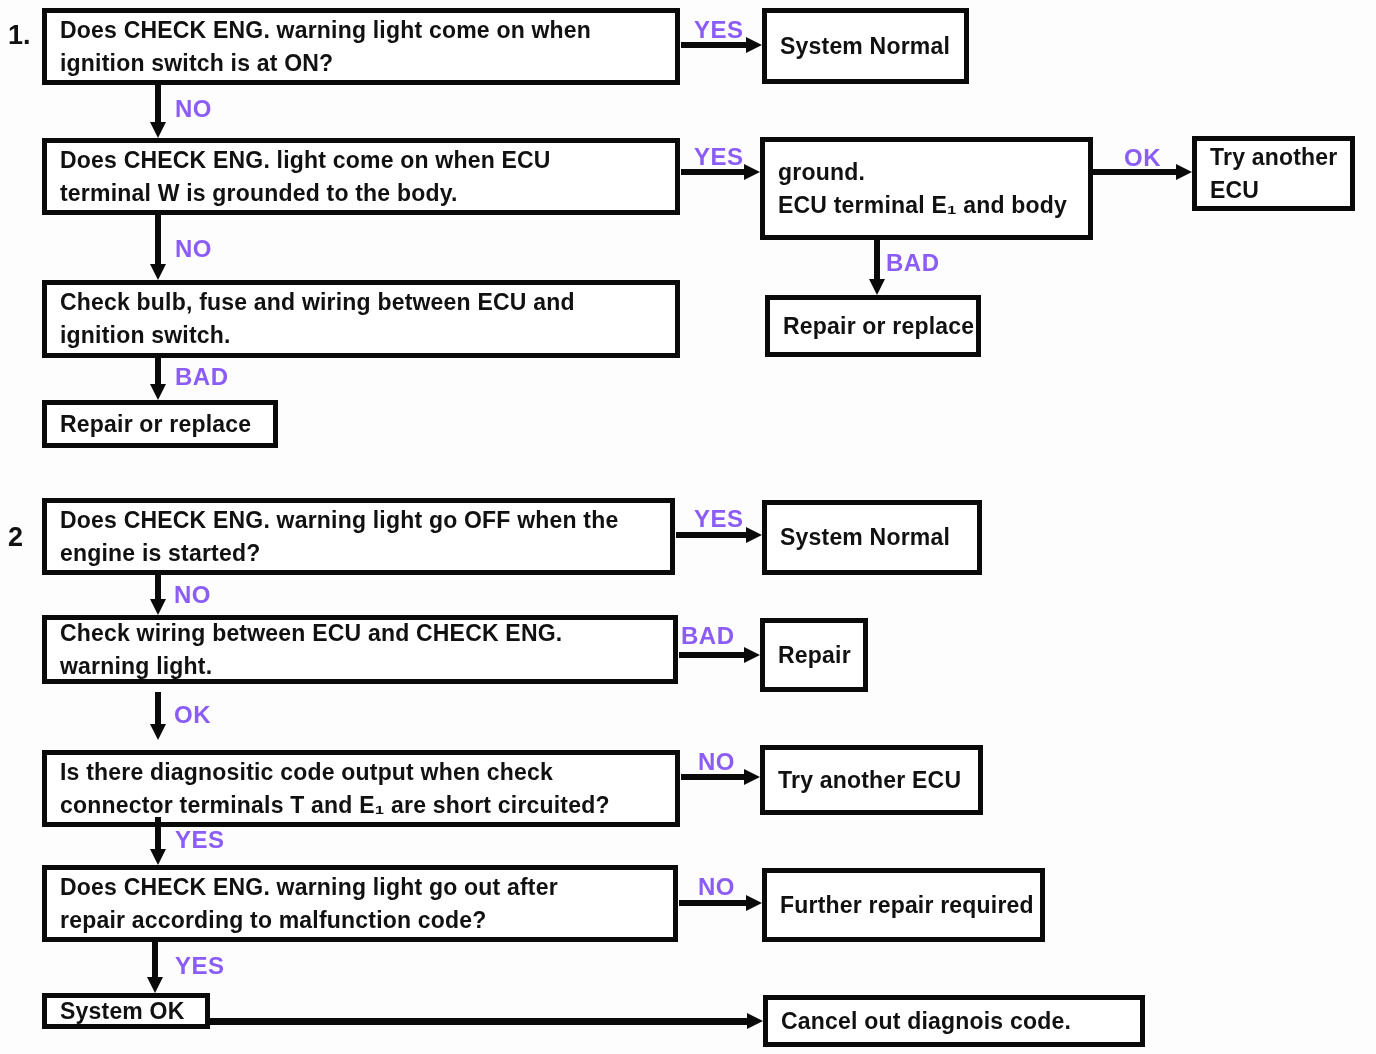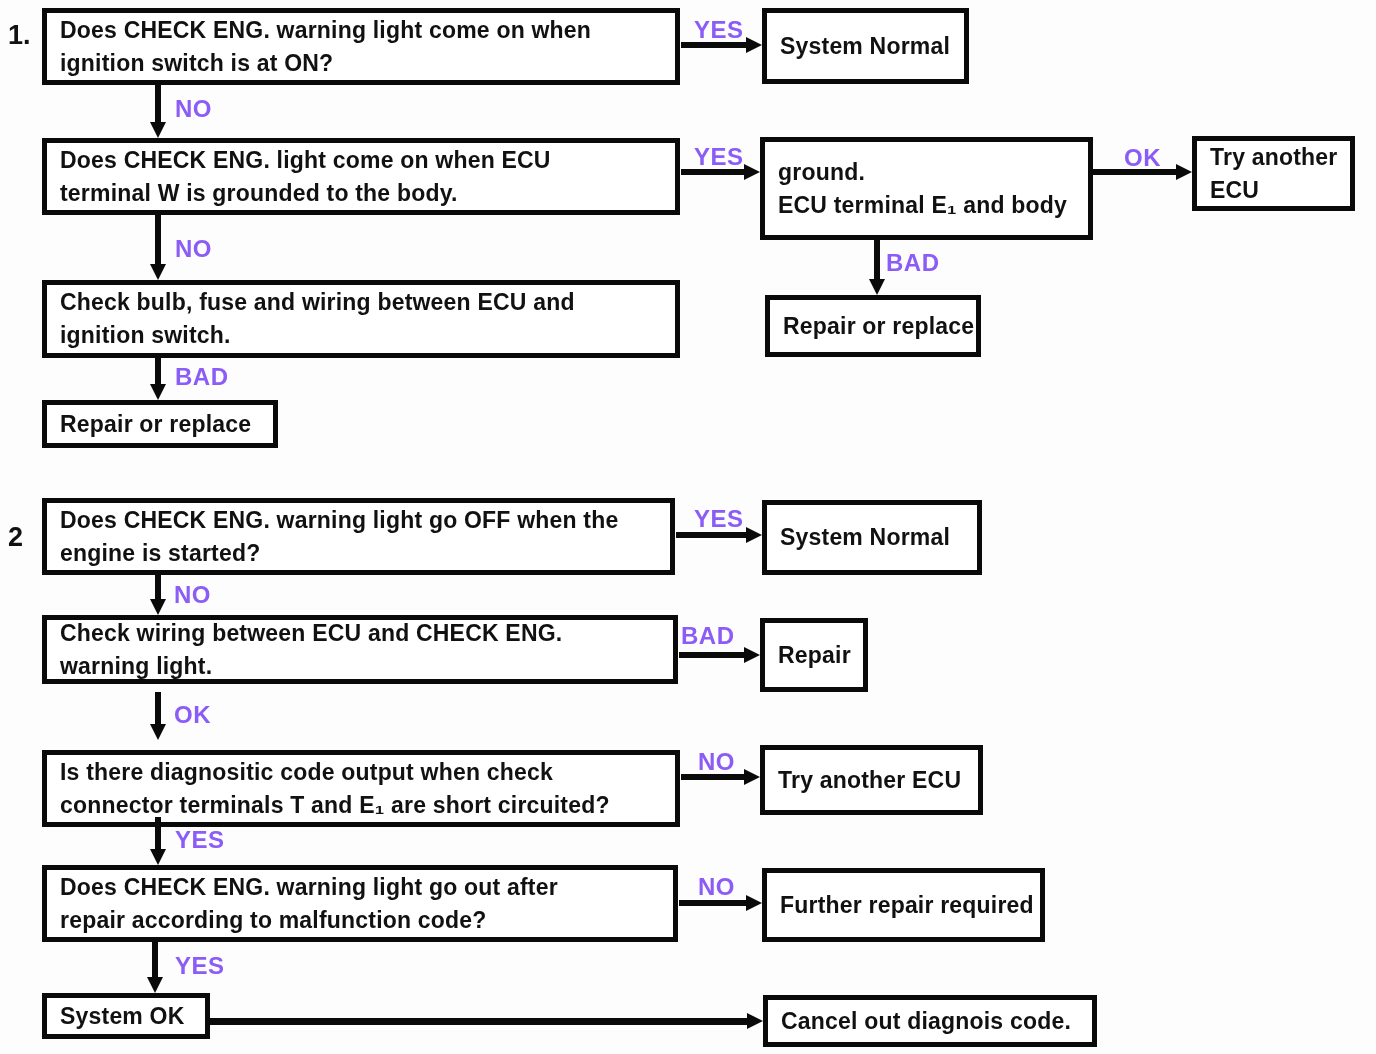--- a/index.html
+++ b/index.html
@@ -123,24 +123,24 @@
     <div class="node" style="left: 760px; top: 745px; width: 223px; height: 70px;">
       <div class="node-line">Try another ECU</div>
     </div>
     <div class="node" style="left: 42px; top: 865px; width: 636px; height: 77px;">
       <div class="node-line">Does CHECK ENG. warning light go out after</div>
       <div class="node-line">repair according to malfunction code?</div>
     </div>
     <div class="node" style="left: 762px; top: 868px; width: 283px; height: 74px;">
       <div class="node-line">Further repair required</div>
     </div>
-    <div class="node" style="left: 42px; top: 993px; width: 168px; height: 46px;">
+    <div class="node" style="left: 42px; top: 993px; width: 168px; height: 36px;">
       <div class="node-line">System OK</div>
     </div>
-    <div class="node" style="left: 763px; top: 995px; width: 334px; height: 52px;">
+    <div class="node" style="left: 763px; top: 995px; width: 382px; height: 52px;">
       <div class="node-line">Cancel out diagnois code.</div>
     </div>
     <div class="edge-label" style="left: 694px; top: 16px;">YES</div>
     <div class="edge-label" style="left: 175px; top: 95px;">NO</div>
     <div class="edge-label" style="left: 694px; top: 143px;">YES</div>
     <div class="edge-label" style="left: 1124px; top: 144px;">OK</div>
     <div class="edge-label" style="left: 886px; top: 249px;">BAD</div>
     <div class="edge-label" style="left: 175px; top: 235px;">NO</div>
     <div class="edge-label" style="left: 175px; top: 363px;">BAD</div>
     <div class="edge-label" style="left: 694px; top: 505px;">YES</div>

